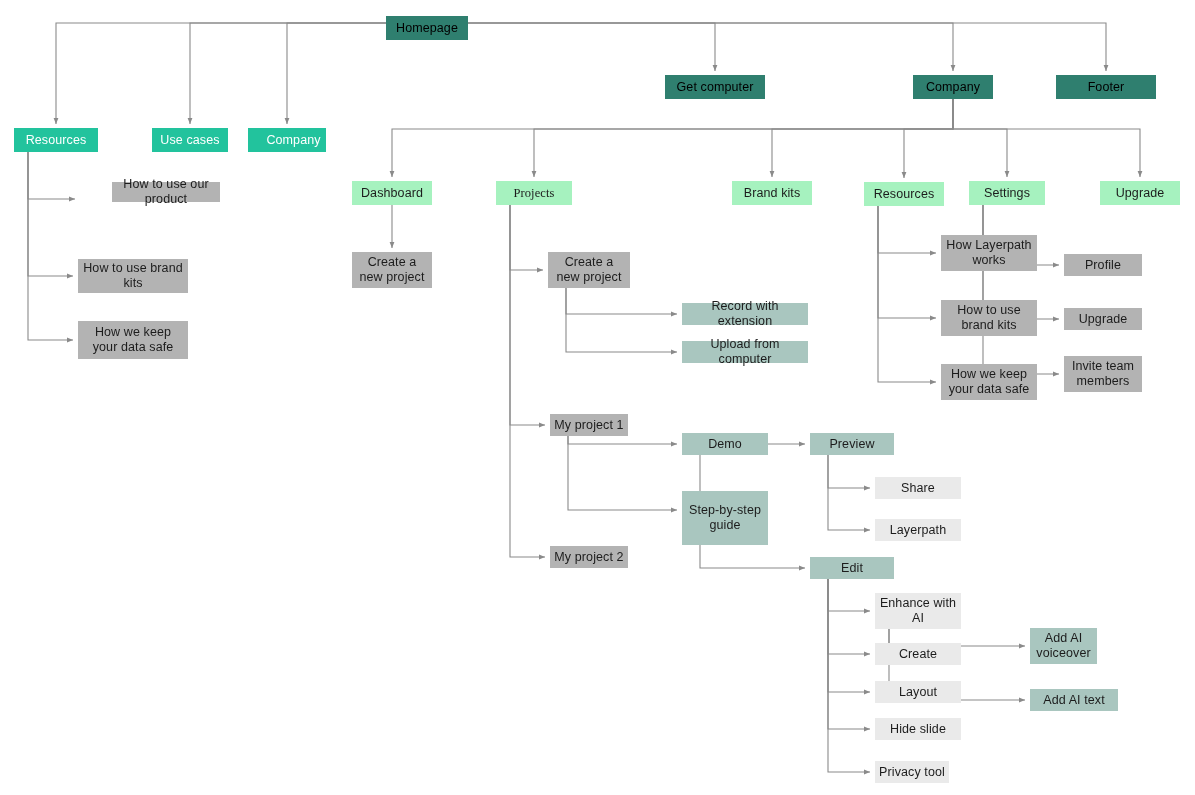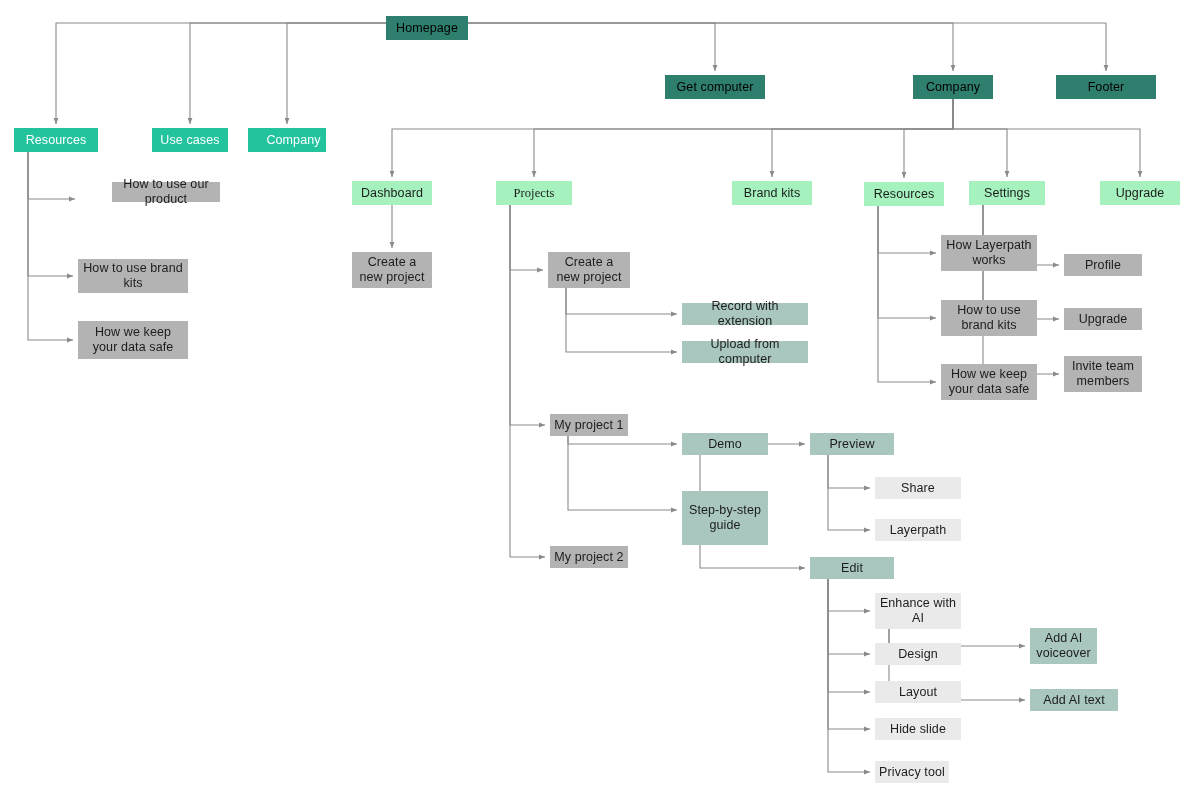--- a/index.html
+++ b/index.html
@@ -152,21 +152,21 @@
       <div class="node n-light" style="left: 875px; top: 477px; width: 86px; height: 22px;">
         <span>Share</span>
       </div>
       <div class="node n-light" style="left: 875px; top: 519px; width: 86px; height: 22px;">
         <span>Layerpath</span>
       </div>
       <div class="node n-light" style="left: 875px; top: 593px; width: 86px; height: 36px;">
         <span>Enhance with AI</span>
       </div>
       <div class="node n-light" style="left: 875px; top: 643px; width: 86px; height: 22px;">
-        <span>Design</span>
+        <span>Create</span>
       </div>
       <div class="node n-light" style="left: 875px; top: 681px; width: 86px; height: 22px;">
         <span>Layout</span>
       </div>
       <div class="node n-light" style="left: 875px; top: 718px; width: 86px; height: 22px;">
         <span>Hide slide</span>
       </div>
       <div class="node n-light" style="left: 875px; top: 761px; width: 74px; height: 22px;">
         <span>Privacy tool</span>
       </div>

